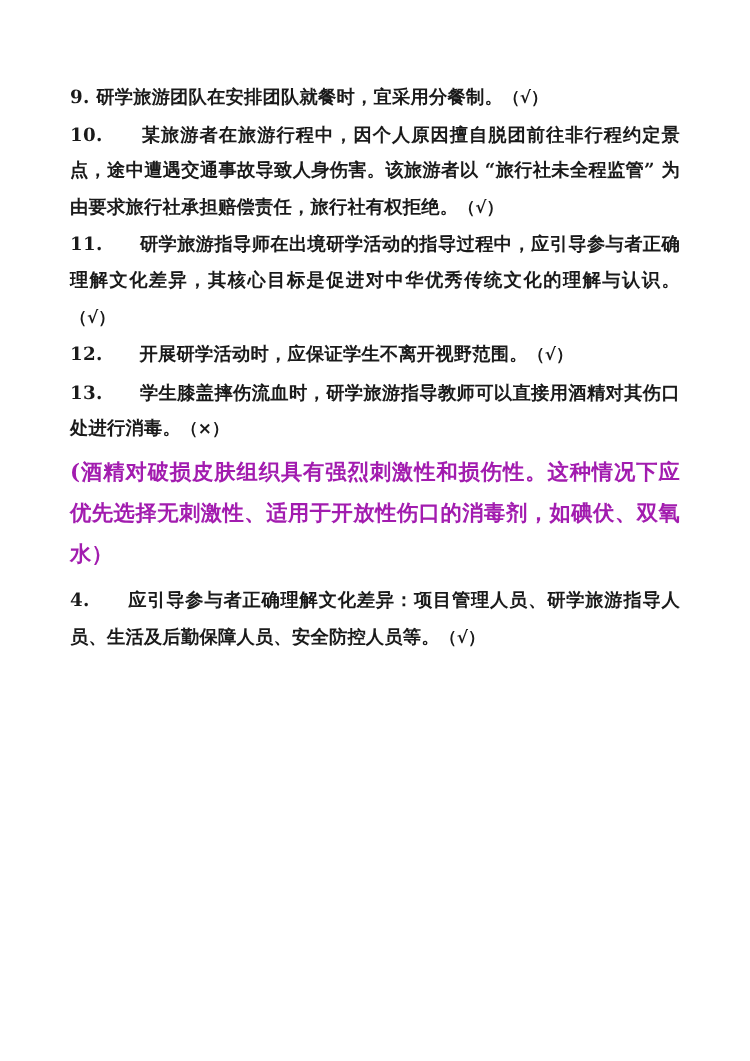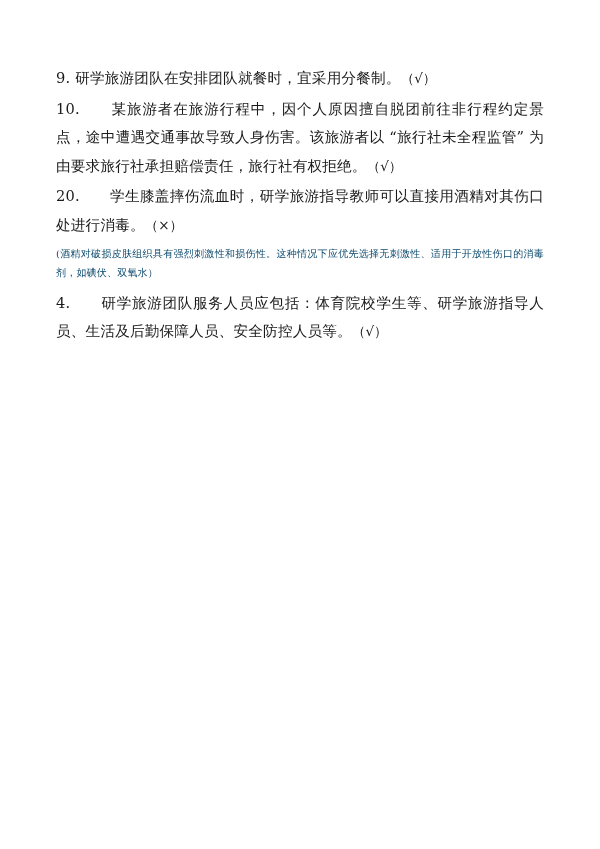--- a/index.html
+++ b/index.html
@@ -13,68 +13,75 @@
     font-family: "DejaVu Serif", "Liberation Serif", serif;
     color: #1a1a1a;
     overflow: hidden;
   }
   .page {
     position: relative;
     width: 600px;
     height: 675px;
     box-sizing: border-box;
     padding: 64px 56px 0 56px;
+    font-weight: bold;
   }
   .q {
     font-size: 14.6px;
     line-height: 1.96;
     text-align: justify;
     text-justify: inter-ideograph;
     margin: 0 0 2px 0;
     letter-spacing: 0.2px;
   }
   .q .num {
     white-space: pre;
   }
   .mark {
     font-family: "DejaVu Sans", "Liberation Sans", sans-serif;
     font-size: 13.5px;
     letter-spacing: 0;
   }
   .note {
-    font-size: 10px;
+    font-size: 17px;
     line-height: 1.95;
-    color: #0c4a6e;
+    color: #a21caf;
     text-align: justify;
     text-justify: inter-ideograph;
     margin: 4px 0 6px 0;
     letter-spacing: 0.2px;
   }
 </style>
 </head>
 <body>
 
 <div class="page">
 
   <p class="q">
     <span class="num">9.</span><span class="num"> </span><span>研学旅游团队在安排团队就餐时，宜采用分餐制。</span><span class="mark">（√）</span>
   </p>
 
   <p class="q">
     <span class="num">10.</span><span class="num">　　</span><span>某旅游者在旅游行程中，因个人原因擅自脱团前往非行程约定景点，途中遭遇交通事故导致人身伤害。该旅游者以 “旅行社未全程监管” 为由要求旅行社承担赔偿责任，旅行社有权拒绝。</span><span class="mark">（√）</span>
   </p>
 
-
+  <p class="q">
+    <span class="num">11.</span><span class="num">　　</span><span>研学旅游指导师在出境研学活动的指导过程中，应引导参与者正确理解文化差异，其核心目标是促进对中华优秀传统文化的理解与认识。</span><span class="mark">（√）</span>
+  </p>
 
   <p class="q">
-    <span class="num">20.</span><span class="num">　　</span><span>学生膝盖摔伤流血时，研学旅游指导教师可以直接用酒精对其伤口处进行消毒。</span><span class="mark">（×）</span>
+    <span class="num">12.</span><span class="num">　　</span><span>开展研学活动时，应保证学生不离开视野范围。</span><span class="mark">（√）</span>
+  </p>
+
+  <p class="q">
+    <span class="num">13.</span><span class="num">　　</span><span>学生膝盖摔伤流血时，研学旅游指导教师可以直接用酒精对其伤口处进行消毒。</span><span class="mark">（×）</span>
   </p>
 
   <p class="note">(酒精对破损皮肤组织具有强烈刺激性和损伤性。这种情况下应优先选择无刺激性、适用于开放性伤口的消毒剂，如碘伏、双氧水）</p>
 
 
 
 
   <p class="q">
-    <span class="num">4.</span><span class="num">　　</span><span>研学旅游团队服务人员应包括：体育院校学生等、研学旅游指导人员、生活及后勤保障人员、安全防控人员等。</span><span class="mark">（√）</span>
+    <span class="num">4.</span><span class="num">　　</span><span>应引导参与者正确理解文化差异：项目管理人员、研学旅游指导人员、生活及后勤保障人员、安全防控人员等。</span><span class="mark">（√）</span>
   </p>
 
 </div>
 
 </body></html>

